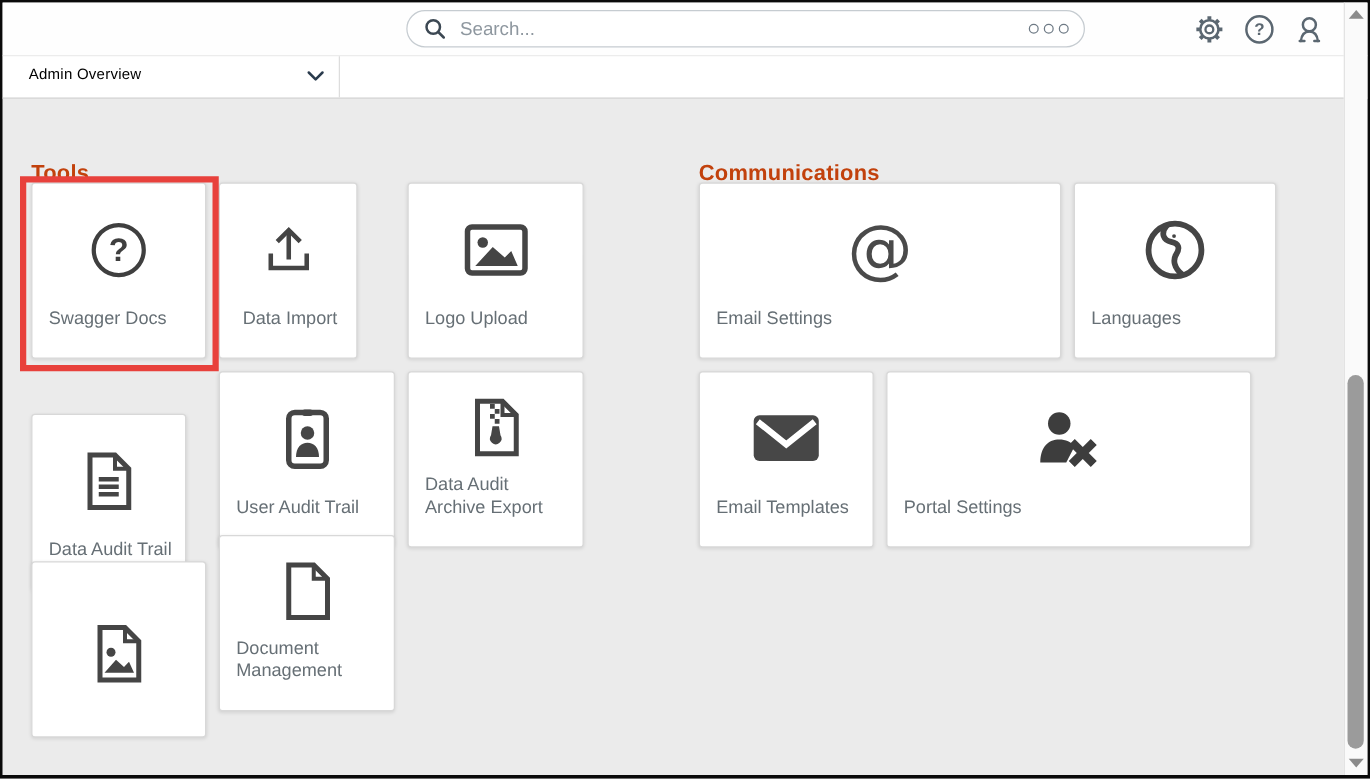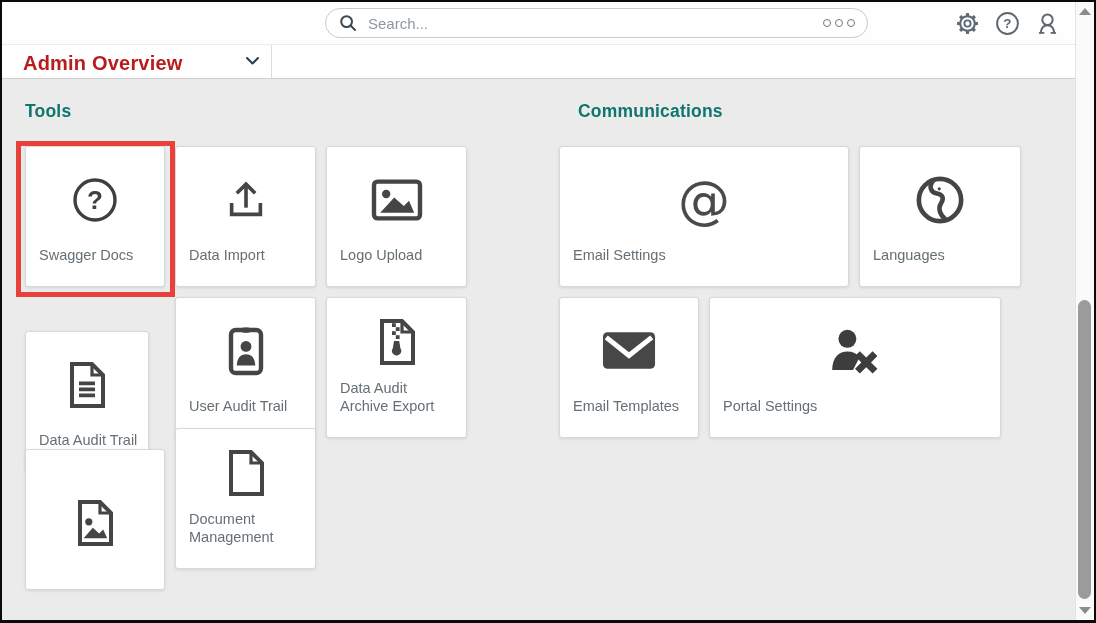--- a/index.html
+++ b/index.html
@@ -14,26 +14,26 @@
     font-family:"Liberation Sans",sans-serif;margin-left:8px;}
   .searchbox input::placeholder{color:#8e979f;}
   .dots{display:flex;gap:4px;align-items:center;}
   .dots span{width:8px;height:8px;border:1.6px solid #6e7a85;border-radius:50%;box-sizing:border-box;display:block;}
   .topbar-icons{position:absolute;right:34px;top:8px;display:flex;gap:14px;align-items:center;}
   .topbar-icons .tb-icon{width:26px;height:26px;display:flex;align-items:center;justify-content:center;cursor:pointer;}
 
   
   .navbar{position:absolute;left:0;top:42px;width:1092px;height:35px;background:#fff;box-sizing:border-box;
     border-top:1px solid #ececec;border-bottom:1px solid #cfcfcf;}
-  .nav-title{position:absolute;left:21px;top:7px;font-size:20px;font-weight:bold;color:#b91c1c;letter-spacing:.2px;}
+  .nav-title{position:absolute;left:21px;top:7px;font-size:12px;font-weight:normal;color:#000000;letter-spacing:.2px;}
   .nav-chevron{position:absolute;left:243px;top:11px;}
   .nav-divider{position:absolute;left:269px;top:0;width:1px;height:33px;background:#ddd;}
 
   
-  .section-title{position:absolute;font-size:17.5px;font-weight:bold;color:#0f766e;letter-spacing:.2px;}
+  .section-title{position:absolute;font-size:17.5px;font-weight:bold;color:#c2410c;letter-spacing:.2px;margin-top:27px;}
 
   .card{position:absolute;box-sizing:border-box;background:#fff;border:1px solid #d8d8d8;border-radius:3px;
     box-shadow:0 1px 3px rgba(0,0,0,.10);display:flex;flex-direction:column;cursor:pointer;}
   .card .icon-wrap{flex:1;display:flex;align-items:center;justify-content:center;padding-top:6px;}
   .card .label{padding:0 10px 22px 13px;font-size:14.5px;line-height:18px;color:#666f75;}
   .at-glyph{font-size:52px;color:#4a4a4a;font-family:"DejaVu Sans",sans-serif;line-height:1;}
 
   .highlight-box{position:absolute;left:14px;top:139px;width:159px;height:156px;box-sizing:border-box;
     border:5px solid #e8413c;z-index:5;pointer-events:none;}
 
@@ -104,34 +104,34 @@
     <span class="nav-title">Admin Overview</span>
     <span class="nav-chevron">
       <svg width="15" height="10" viewBox="0 0 15 10" fill="none" stroke="#2a3b4d" stroke-width="2" stroke-linecap="round" stroke-linejoin="round">
         <path d="M2 2 L7.5 7.5 L13 2"></path>
       </svg>
     </span>
     <span class="nav-divider"></span>
   </div>
 
   <div class="section-title" style="left:23px;top:99px;">Tools</div>
-  <div class="section-title" style="left:576px;top:99px;">Communications</div>
+  <div class="section-title" style="left:557px;top:99px;">Communications</div>
 
   <div class="card" style="left:23px;top:144px;width:140px;height:141px;">
     <div class="icon-wrap">
       <svg width="48" height="48" viewBox="0 0 48 48">
         <circle cx="24" cy="24" r="20" fill="none" stroke="#3f3f3f" stroke-width="3.4"></circle>
         <text x="24" y="33" text-anchor="middle" font-size="26" font-weight="bold" fill="#3f3f3f" font-family="Liberation Sans,sans-serif">?</text>
       </svg>
     </div>
     <div class="label">Swagger Docs</div>
   </div>
   <div class="highlight-box"></div>
 
-  <div class="card" style="left:173px;top:144px;width:141px;height:141px;">
+  <div class="card" style="left:173px;top:144px;width:111px;height:141px;align-items:center;">
     <div class="icon-wrap">
       <svg width="46" height="46" viewBox="0 0 24 24" fill="none" stroke="#454545" stroke-width="1.9" stroke-linejoin="miter">
         <path d="M4.5 13.5 v6 h15 v-6"></path>
         <path d="M12 16 V4.2"></path>
         <path d="M7.2 8.5 L12 3.7 L16.8 8.5"></path>
       </svg>
     </div>
     <div class="label">Data Import</div>
   </div>
 

